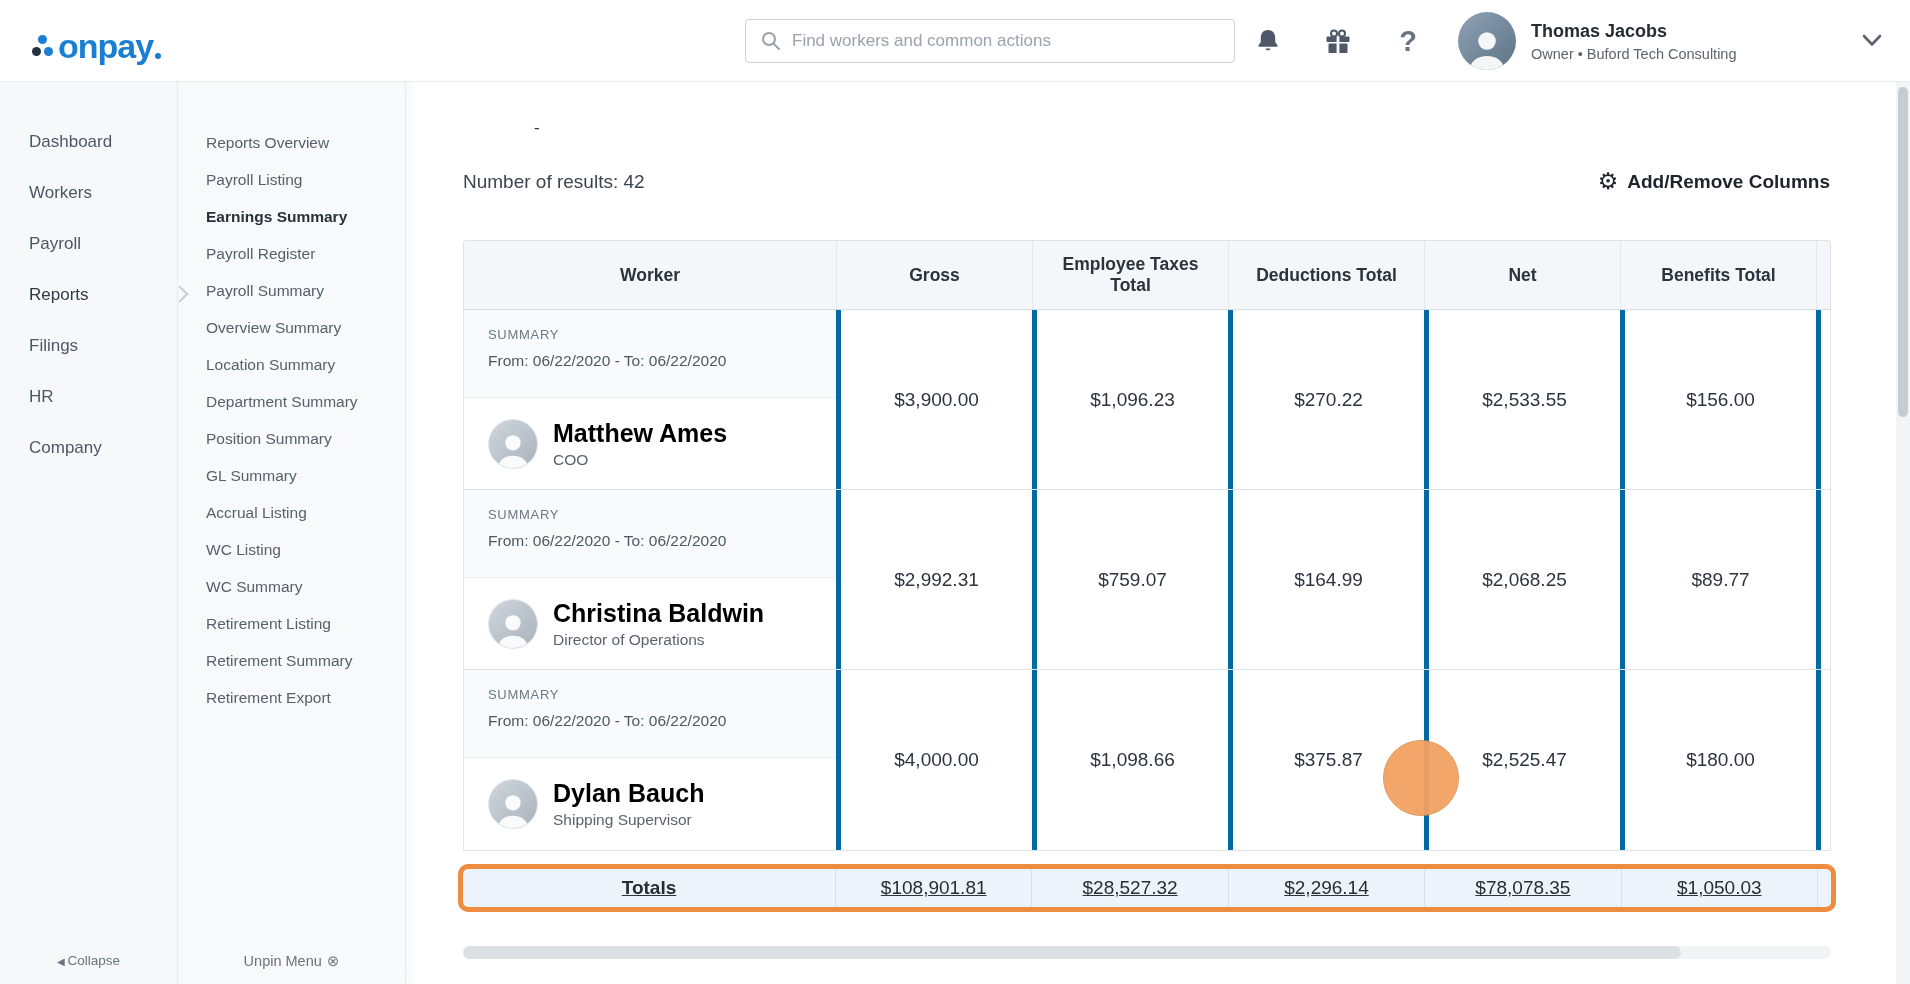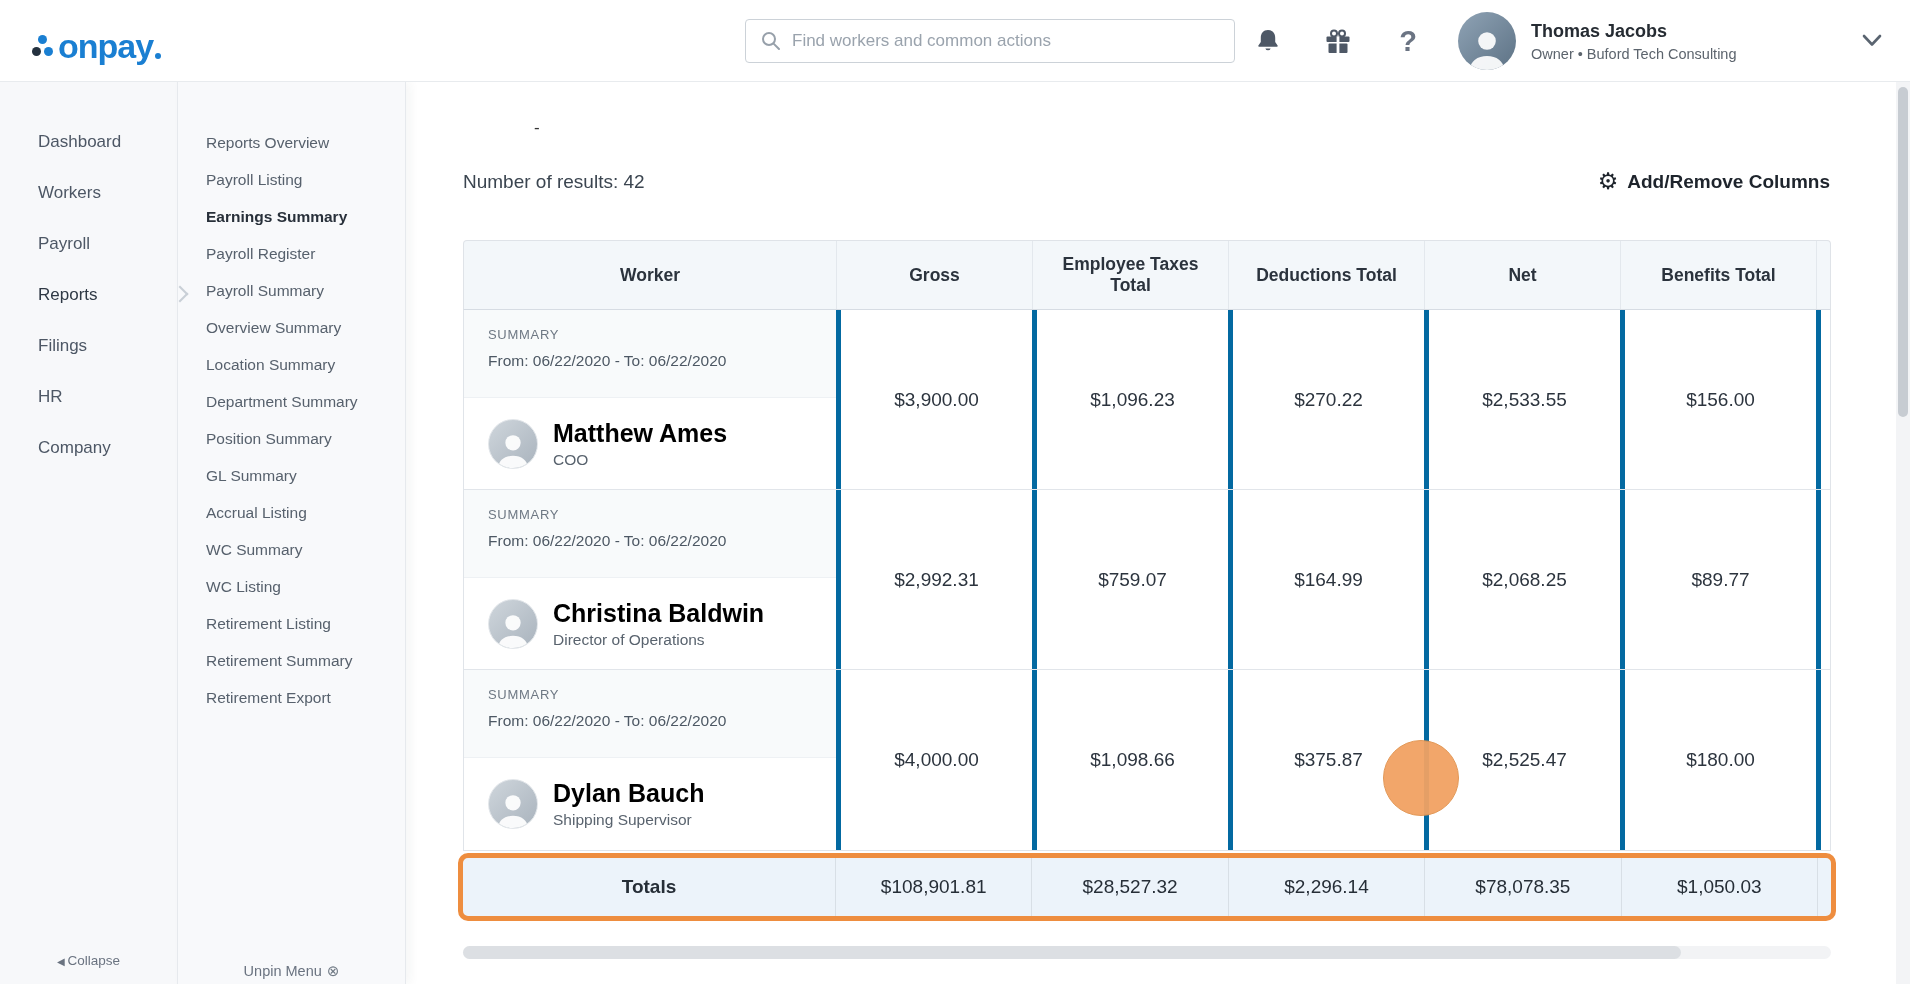--- a/index.html
+++ b/index.html
@@ -40,38 +40,38 @@
   .user-sub { font-size: 14.5px; color: #5c646d; margin-top: 4px; }
   .user-chevron { position: absolute; right: 28px; top: 34px; }
 
   
   .layout { position: absolute; top: 82px; left: 0; right: 0; bottom: 0; display: flex; }
 
   
   .primary-nav { width: 178px; background: #f7f8fa; border-right: 1px solid #e8ebef;
     position: relative; flex: 0 0 auto; }
   .primary-nav .nav-list { padding-top: 34px; }
-  .nav-item { height: 51px; line-height: 51px; padding-left: 38px; font-size: 17px;
+  .nav-item { height: 51px; line-height: 51px; padding-left: 29px; font-size: 17px;
     color: #4d5765; cursor: pointer; position: relative; }
   .nav-item.active { color: #2f3945; }
   .nav-chev { position: absolute; right: -9px; top: 19px; width: 12px; height: 12px;
     border-top: 2px solid #c9cfd6; border-right: 2px solid #c9cfd6; transform: rotate(45deg);
     background: transparent; z-index: 5; }
   .collapse-btn { position: absolute; bottom: 16px; left: 0; width: 100%; text-align: center;
     font-size: 13.5px; color: #6a7380; cursor: pointer; }
   .collapse-arrow { font-size: 10px; margin-right: 3px; }
 
   
   .secondary-nav { width: 228px; background: #f8f9fb; border-right: 1px solid #e6e9ed;
     box-shadow: 4px 0 10px rgba(40,50,60,0.05); position: relative; flex: 0 0 auto; z-index: 2; }
   .secondary-nav .sub-list { padding-top: 42px; }
   .sub-item { height: 37px; line-height: 37px; padding-left: 28px; font-size: 15.5px;
     color: #57616d; cursor: pointer; white-space: nowrap; }
   .sub-item.active { font-weight: bold; color: #28303a; }
-  .unpin-btn { position: absolute; bottom: 4px; left: 0; width: 100%; text-align: center;
+  .unpin-btn { position: absolute; bottom: 14px; left: 0; width: 100%; text-align: center;
     font-size: 14.5px; color: #6a7380; cursor: pointer; }
   .unpin-glyph { font-size: 15px; margin-left: 5px; color: #707a85; }
 
   
   .main { flex: 1; position: relative; background: #fff; overflow: hidden; }
   .dash { position: absolute; left: 128px; top: 36px; font-size: 17px; color: #333; }
   .results-row { position: absolute; left: 57px; right: 80px; top: 88px; display: flex;
     justify-content: space-between; align-items: center; }
   .results { font-size: 19px; color: #3b4550; }
   .addcols { display: flex; align-items: center; gap: 9px; background: none; border: none;
@@ -100,22 +100,22 @@
   .avatar-sm { width: 50px; height: 50px; border-radius: 50%; overflow: hidden; flex: 0 0 auto;
     border: 1px solid #e2e6ea; background: linear-gradient(135deg, #cfd6dc, #a9b3bd);
     display: flex; align-items: flex-end; justify-content: center; }
   .worker-name { font-size: 25px; font-weight: bold; color: #000000; text-decoration: none;
     cursor: pointer; display: block; }
   .worker-title { font-size: 15.5px; color: #59636e; margin-top: 3px; }
   .vcell { display: flex; align-items: center; justify-content: center; font-size: 19px;
     color: #2c343e; border-left: 5px solid #0369a1; }
 
   
-  .totals { height: 68px; margin-left: -5px; width: calc(100% + 10px); margin-top: 2px;
-    background: #ecf3fa; border: 5px solid #ee8d3f; border-radius: 10px; }
+  .totals { height: 48px; margin-left: -5px; width: calc(100% + 10px); margin-top: 13px;
+    background: #ecf3fa; border: 5px solid #ee8d3f; border-radius: 10px; text-decoration: underline; }
   .totals .tcell { display: flex; align-items: center; justify-content: center;
     font-size: 19px; color: #262e37; }
   .totals .tcell + .tcell { border-left: 1px solid #d8dfe6; }
   .totals-label { font-weight: bold; color: #2b333d; }
 
   
   .hscrollbar { position: absolute; left: 57px; top: 864px; width: 1368px; height: 13px;
     background: #f2f3f5; border-radius: 7px; }
   .hthumb { width: 89%; height: 100%; background: #dcdfe3; border-radius: 7px; }
   .vscrollbar { position: absolute; right: 0; top: 82px; bottom: 0; width: 14px;
@@ -211,22 +211,22 @@
       <div class="sub-item">Payroll Listing</div>
       <div class="sub-item active">Earnings Summary</div>
       <div class="sub-item">Payroll Register</div>
       <div class="sub-item">Payroll Summary</div>
       <div class="sub-item">Overview Summary</div>
       <div class="sub-item">Location Summary</div>
       <div class="sub-item">Department Summary</div>
       <div class="sub-item">Position Summary</div>
       <div class="sub-item">GL Summary</div>
       <div class="sub-item">Accrual Listing</div>
+      <div class="sub-item">WC Listing</div>
       <div class="sub-item">WC Summary</div>
-      <div class="sub-item">WC Listing</div>
       <div class="sub-item">Retirement Listing</div>
       <div class="sub-item">Retirement Summary</div>
       <div class="sub-item">Retirement Export</div>
     </div>
     <div class="unpin-btn">
       <span>Unpin Menu</span><span class="unpin-glyph">⊗</span>
     </div>
   </nav>
 
   <main class="main">

